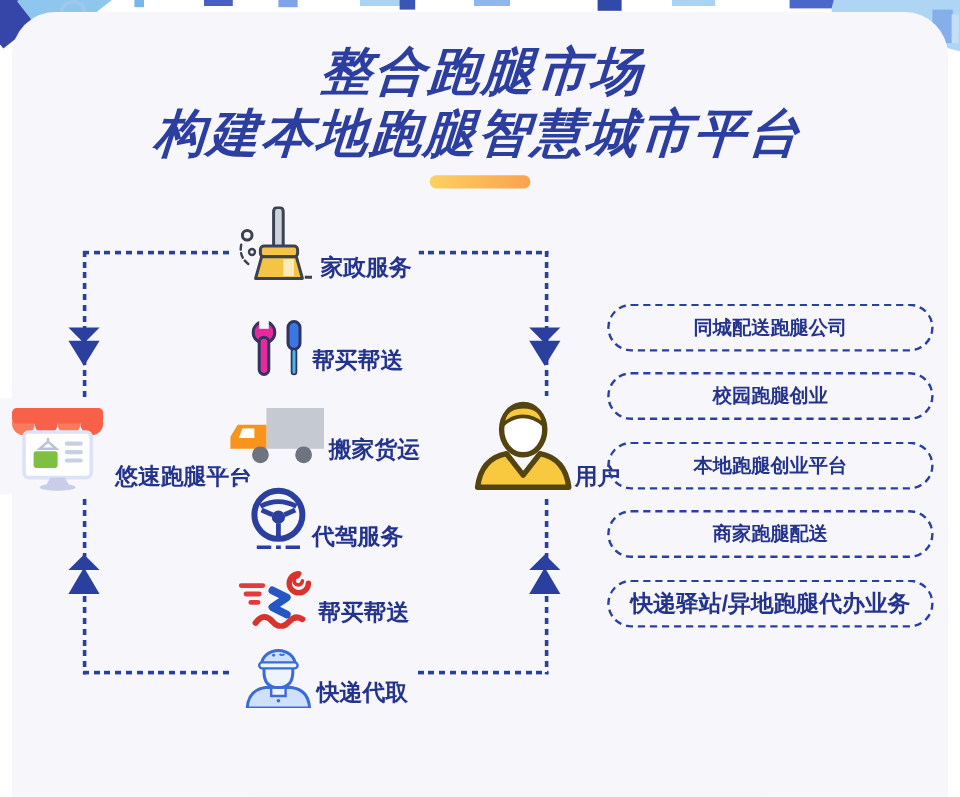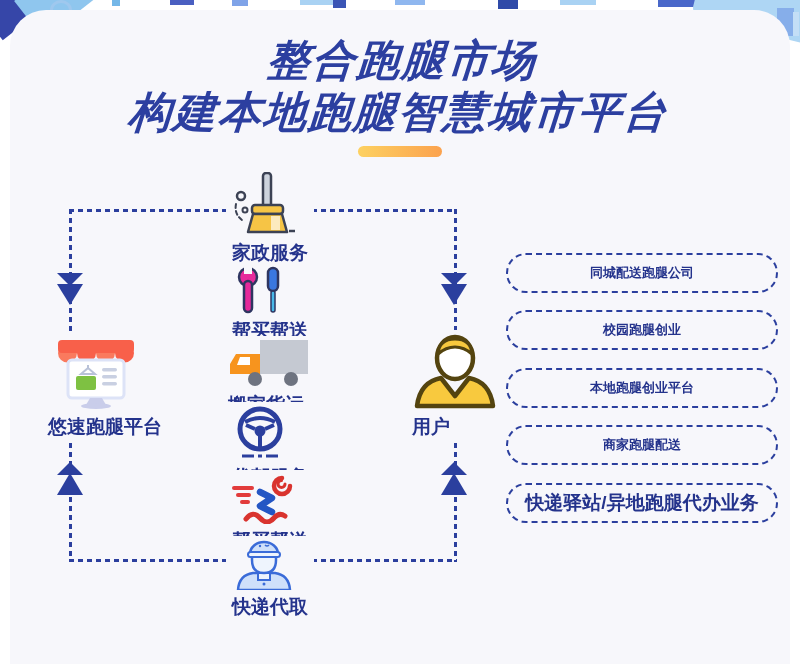--- a/index.html
+++ b/index.html
@@ -50,22 +50,22 @@
   .v-dash{position:absolute;width:3px;z-index:3;
     background:repeating-linear-gradient(180deg,#2b3f9e 0 5px,transparent 5px 9px);}
   .line-top{left:69px;top:209px;width:388px;}
   .line-bottom{left:69px;top:559px;width:388px;}
   .line-left{left:69px;top:209px;height:353px;}
   .line-right{left:454px;top:209px;height:353px;}
   .arrow{position:absolute;z-index:4;}
 
   
   .node{
-    position:absolute;z-index:5;display:flex;flex-direction:column;
-    align-items:flex-start;background:#f7f7fb;padding:2px 6px;
+    position:absolute;z-index:5;display:flex;flex-direction:row;
+    align-items:flex-end;background:#f7f7fb;padding:2px 6px;
   }
   .node-label{
     font-size:19px;font-weight:700;color:#24338c;white-space:nowrap;margin-top:4px;
   }
   .svc{transform:translateX(-50%);left:270px;}
   .platform-node{left:70px;top:332px;transform:translateX(-50%);margin-left:35px;}
   .user-node{left:455px;top:330px;transform:translateX(-50%);}
 
   .svc1{top:170px;}
   .svc2{top:264px;}
@@ -74,21 +74,21 @@
   .svc5{top:470px;}
   .svc6{top:536px;}
 
   
   .pill{
     position:absolute;left:506px;width:272px;height:40px;z-index:5;
     border:2.5px dashed #2b3f9e;border-radius:22px;
     display:flex;align-items:center;justify-content:center;
     box-sizing:border-box;
   }
-  .pill span{font-size:13px;font-weight:700;color:#24338c;white-space:nowrap;}
+  .pill span{font-size:16px;font-weight:700;color:#24338c;white-space:nowrap;}
   .p1{top:253px;} .p2{top:310px;} .p3{top:368px;text-align:right;} .p4{top:425px;font-family:Liberation Mono, monospace;}
   .p5{top:483px;} .p5 span{font-size:19px;}
 </style>
 </head>
 <body>
 
 <div class="decor d1"></div>
 <div class="decor d2"></div>
 <div class="decor d3"></div>
 <div class="decor d4"></div>

